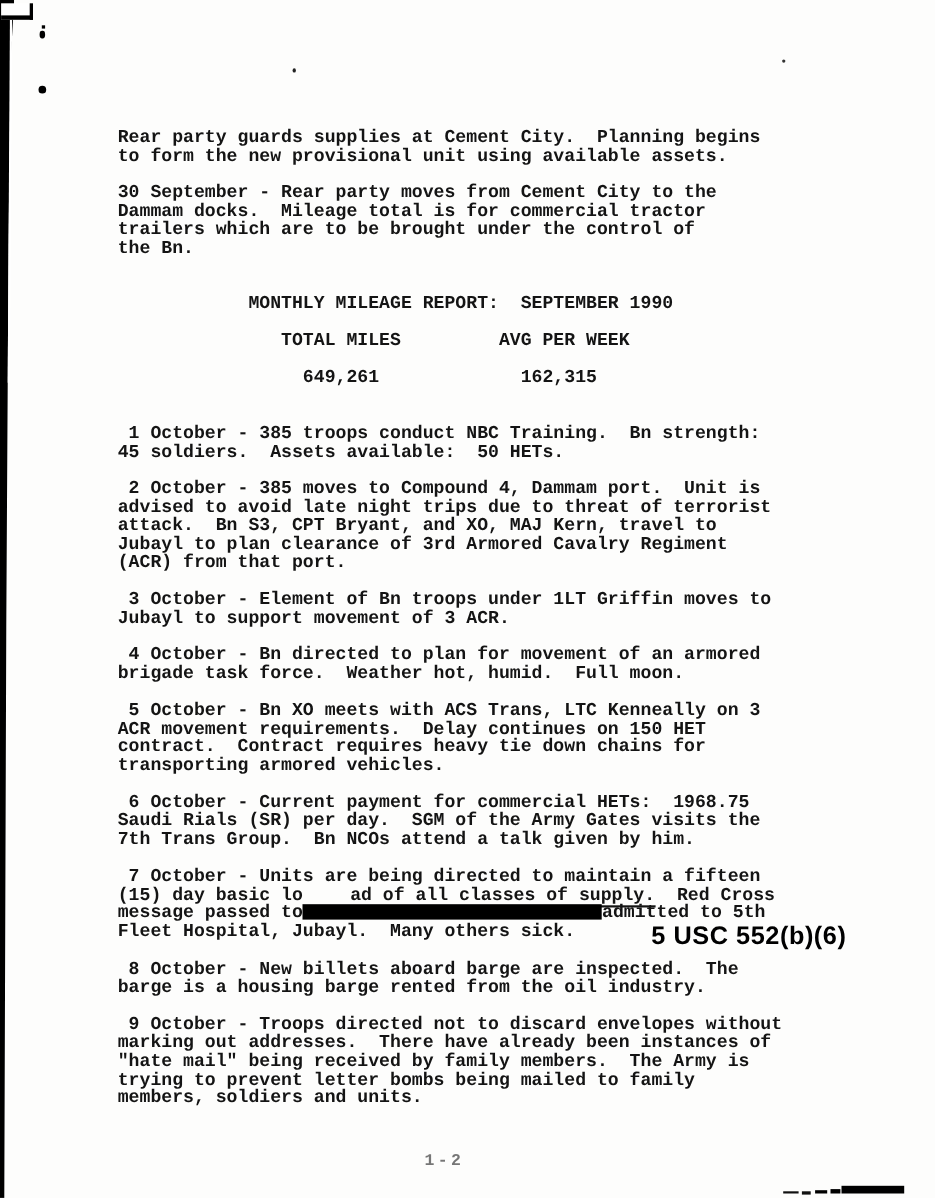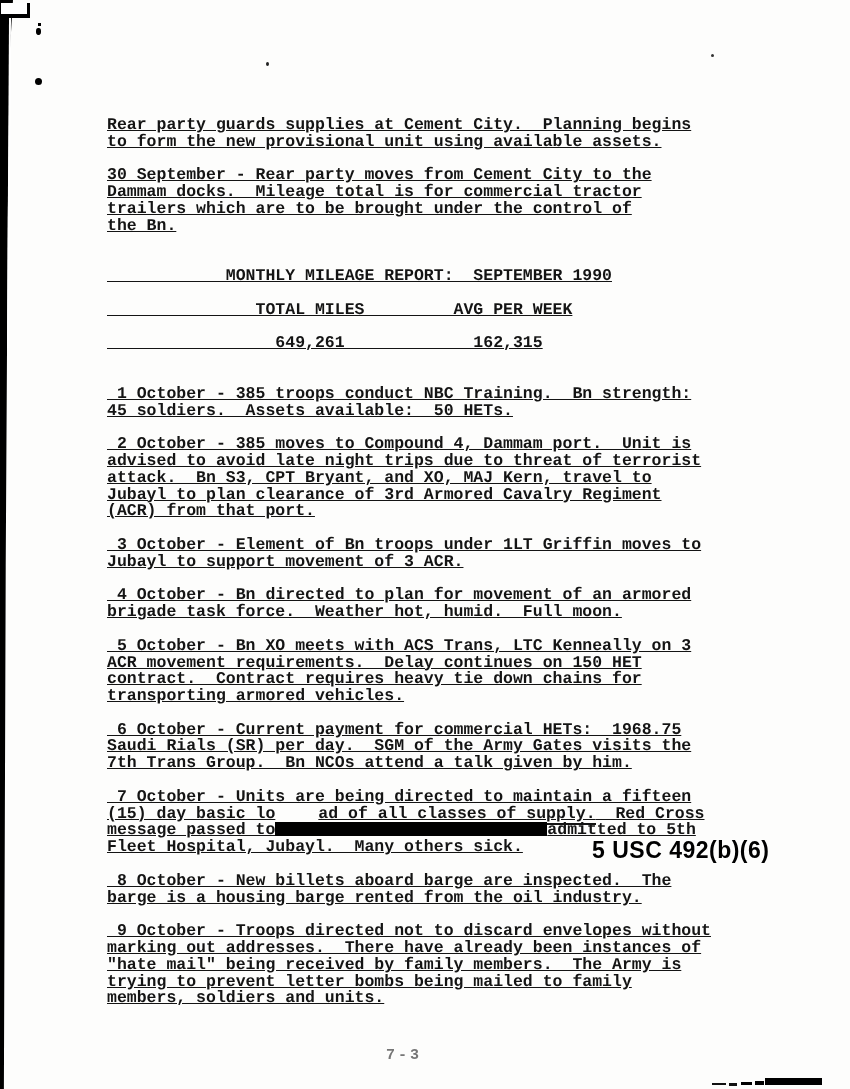--- a/index.html
+++ b/index.html
@@ -15,21 +15,21 @@
   
   .doc-text {
     position:absolute;
     left:107px;
     top:117px;
     font:700 16.5px/16.8px "Liberation Mono","DejaVu Sans Mono",monospace;
     color:#141414;
     white-space:pre;
     text-rendering:geometricPrecision;
   }
-  .para { margin:0;text-decoration:underline; }
+  .para { margin:0; }
   .line { height:16.8px; }
   .underline { border-bottom:2px solid #141414;margin-left:43px; }
   .redaction {
     display:inline-block;
     width:272px;
     height:14px;
     background:#000;
     vertical-align:-2px;
   }
 
@@ -89,22 +89,22 @@
   <div class="left-bar-slit"></div>
   <div class="corner-notch"></div>
   <div class="mark-tick"></div>
   <div class="mark-blob"></div>
   <div class="mark-dot"></div>
   <div class="speck-1"></div>
   <div class="speck-2"></div>
 
   <div class="doc-text"><div class="para" style="margin-top: 0px;"><div class="line">Rear party guards supplies at Cement City.  Planning begins</div><div class="line">to form the new provisional unit using available assets.</div></div><div class="para" style="margin-top: 16.8px;"><div class="line">30 September - Rear party moves from Cement City to the</div><div class="line">Dammam docks.  Mileage total is for commercial tractor</div><div class="line">trailers which are to be brought under the control of</div><div class="line">the Bn.</div></div><div class="para" style="margin-top: 33.6px;"><div class="line">            MONTHLY MILEAGE REPORT:  SEPTEMBER 1990</div></div><div class="para" style="margin-top: 16.8px;"><div class="line">               TOTAL MILES         AVG PER WEEK</div></div><div class="para" style="margin-top: 16.8px;"><div class="line">                 649,261             162,315</div></div><div class="para" style="margin-top: 33.6px;"><div class="line"> 1 October - 385 troops conduct NBC Training.  Bn strength:</div><div class="line">45 soldiers.  Assets available:  50 HETs.</div></div><div class="para" style="margin-top: 16.8px;"><div class="line"> 2 October - 385 moves to Compound 4, Dammam port.  Unit is</div><div class="line">advised to avoid late night trips due to threat of terrorist</div><div class="line">attack.  Bn S3, CPT Bryant, and XO, MAJ Kern, travel to</div><div class="line">Jubayl to plan clearance of 3rd Armored Cavalry Regiment</div><div class="line">(ACR) from that port.</div></div><div class="para" style="margin-top: 16.8px;"><div class="line"> 3 October - Element of Bn troops under 1LT Griffin moves to</div><div class="line">Jubayl to support movement of 3 ACR.</div></div><div class="para" style="margin-top: 16.8px;"><div class="line"> 4 October - Bn directed to plan for movement of an armored</div><div class="line">brigade task force.  Weather hot, humid.  Full moon.</div></div><div class="para" style="margin-top: 16.8px;"><div class="line"> 5 October - Bn XO meets with ACS Trans, LTC Kenneally on 3</div><div class="line">ACR movement requirements.  Delay continues on 150 HET</div><div class="line">contract.  Contract requires heavy tie down chains for</div><div class="line">transporting armored vehicles.</div></div><div class="para" style="margin-top: 16.8px;"><div class="line"> 6 October - Current payment for commercial HETs:  1968.75</div><div class="line">Saudi Rials (SR) per day.  SGM of the Army Gates visits the</div><div class="line">7th Trans Group.  Bn NCOs attend a talk given by him.</div></div><div class="para" style="margin-top: 16.8px;"><div class="line"> 7 October - Units are being directed to maintain a fifteen</div><div class="line"><span class="">(15) day basic lo</span><span class="underline">ad of all classes of supply.</span><span class="">  Red Cross</span></div><div class="line"><span class="">message passed to</span><span class="redaction"></span><span class="">admitted to 5th</span></div><div class="line">Fleet Hospital, Jubayl.  Many others sick.</div></div><div class="para" style="margin-top: 16.8px;"><div class="line"> 8 October - New billets aboard barge are inspected.  The</div><div class="line">barge is a housing barge rented from the oil industry.</div></div><div class="para" style="margin-top: 16.8px;"><div class="line"> 9 October - Troops directed not to discard envelopes without</div><div class="line">marking out addresses.  There have already been instances of</div><div class="line">"hate mail" being received by family members.  The Army is</div><div class="line">trying to prevent letter bombs being mailed to family</div><div class="line">members, soldiers and units.</div></div></div>
 
-  <div class="stamp">5 USC 492(b)(6)</div>
+  <div class="stamp">5 USC 552(b)(6)</div>
 
-  <div class="page-number">7-3</div>
+  <div class="page-number">1-2</div>
 
   <div class="smudge-a"></div>
   <div class="smudge-b"></div>
   <div class="smudge-c"></div>
   <div class="smudge-d"></div>
   <div class="smudge-e"></div>
 </div>
 
 </body></html>

